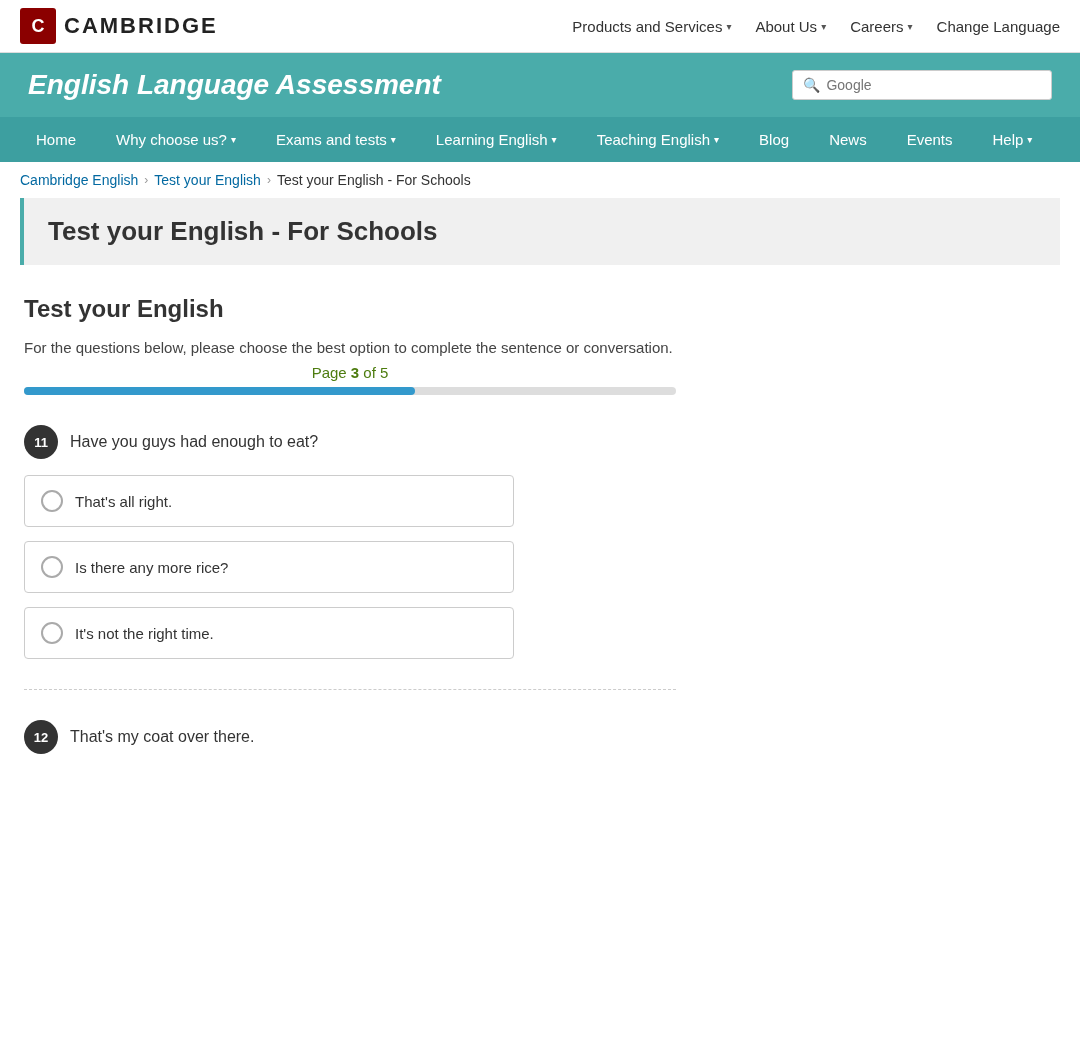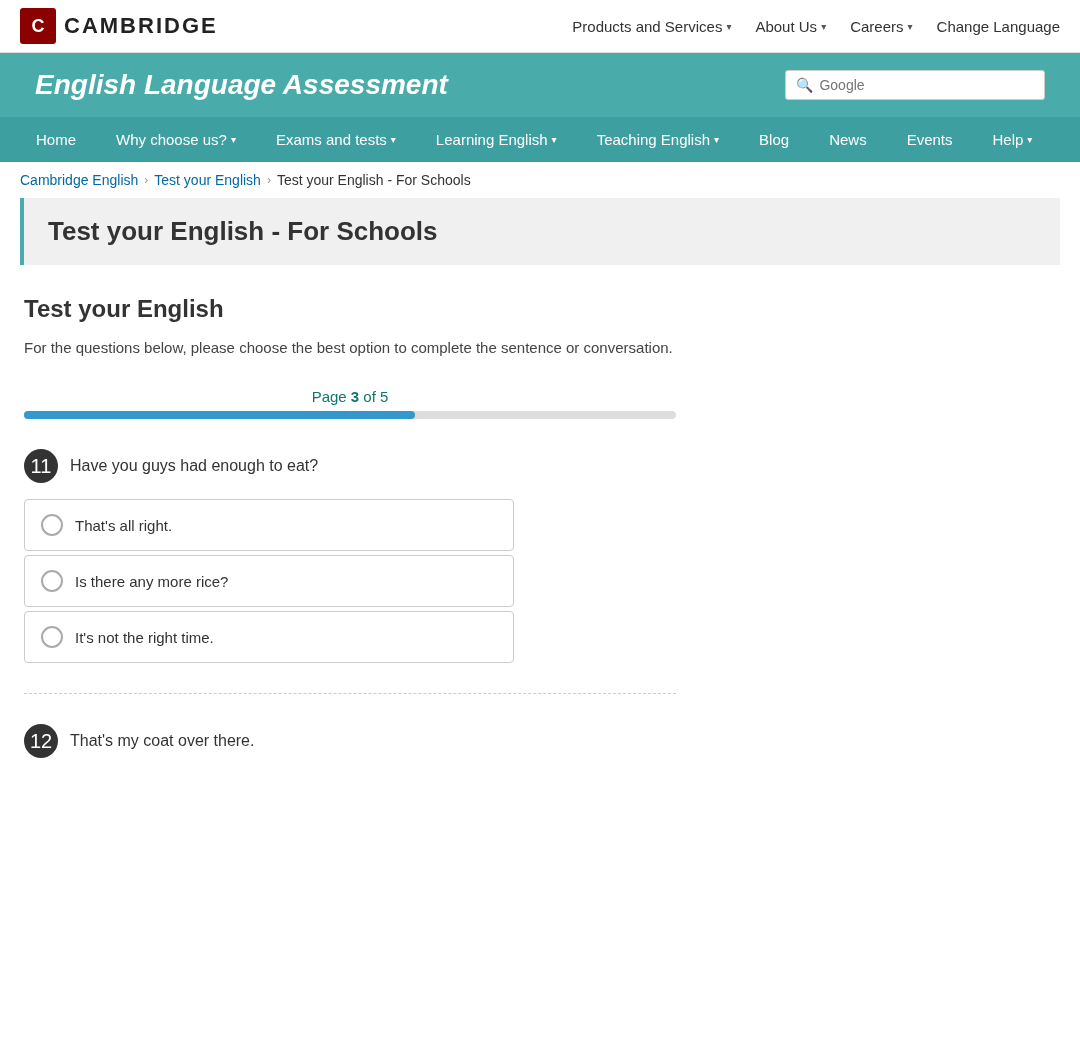--- a/index.html
+++ b/index.html
@@ -49,21 +49,21 @@
     }
     #change-language {
       font-size: 15px;
       color: #333;
       cursor: pointer;
     }
 
     
     #teal-header {
       background: #4aacaa;
-      padding: 16px 35px;
+      padding: 16px 28px;
       display: flex;
       align-items: center;
       justify-content: space-between;
     }
     #site-title {
       font-size: 28px;
       font-weight: bold;
       color: #fff;
       font-style: italic;
     }
@@ -143,26 +143,26 @@
     }
     #quiz-heading {
       font-size: 24px;
       font-weight: bold;
       color: #333;
       margin-bottom: 16px;
     }
     #quiz-instruction {
       font-size: 15px;
       color: #444;
-      margin-bottom: 32px;
+      margin-bottom: 8px;
     }
     #page-info {
       text-align: center;
       font-size: 15px;
-      color: #0f766e;
+      color: #4d7c0f;
       margin-bottom: 6px;
     }
     #page-info strong {
       font-weight: bold;
     }
     #progress-bar-container {
       width: 100%;
       height: 8px;
       background: #ddd;
       border-radius: 4px;
@@ -186,36 +186,36 @@
     }
     .question-number {
       background: #333;
       color: #fff;
       border-radius: 50%;
       width: 34px;
       height: 34px;
       display: flex;
       align-items: center;
       justify-content: center;
-      font-size: 20px;
-      font-weight: normal;
+      font-size: 13px;
+      font-weight: bold;
       flex-shrink: 0;
     }
     .question-text {
       font-size: 16px;
       color: #333;
     }
     .answer-option {
       display: flex;
       align-items: center;
       gap: 12px;
       border: 1px solid #ccc;
       border-radius: 4px;
       padding: 14px 16px;
-      margin-bottom: 4px;
+      margin-bottom: 14px;
       cursor: pointer;
       background: #fff;
       max-width: 490px;
     }
     .radio-circle {
       width: 22px;
       height: 22px;
       border-radius: 50%;
       border: 2px solid #aaa;
       flex-shrink: 0;

